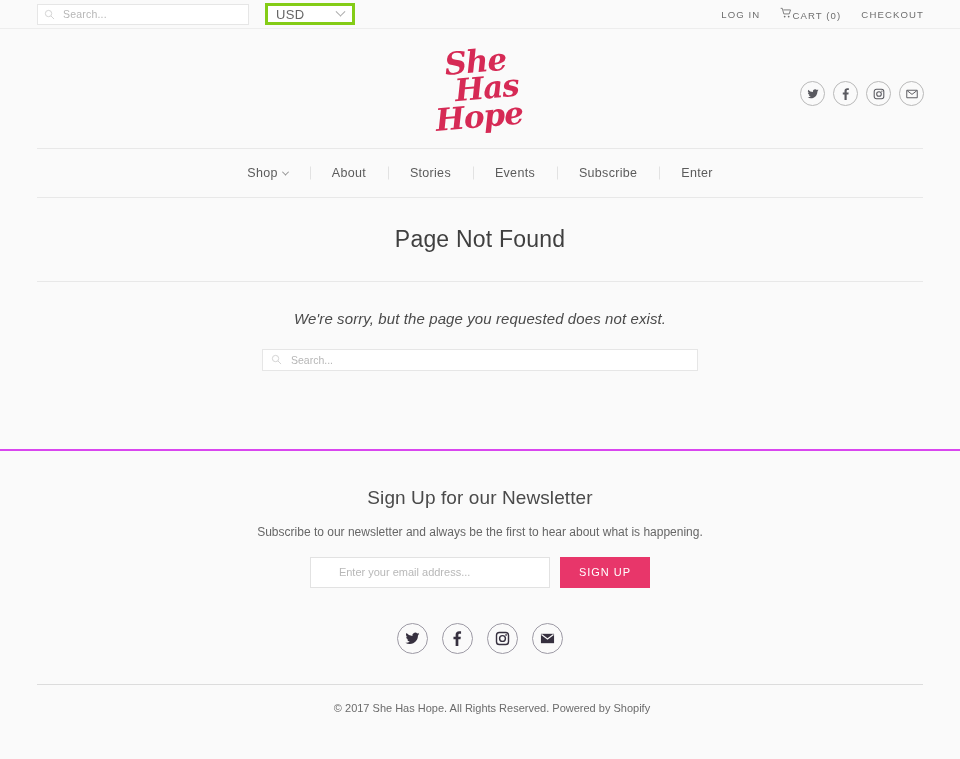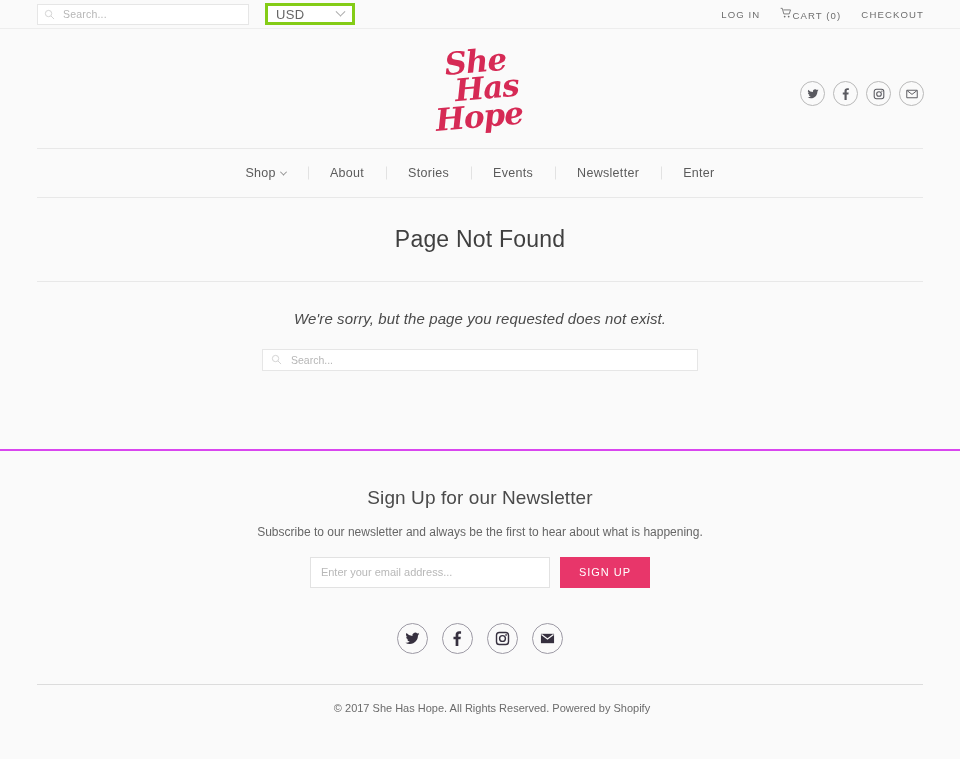--- a/index.html
+++ b/index.html
@@ -211,21 +211,21 @@
     margin: 0 0 18px 0;
   }
   .nl-form {
     display: flex; justify-content: center; align-items: stretch;
     gap: 0;
   }
   .nl-form input {
     width: 240px; height: 31px;
     border: 1px solid #e2e2e2;
     background: #fff;
-    padding: 0 10px;
+    padding: 0 28px;
     font-family: "Liberation Sans", sans-serif;
     font-size: 11px; color: #777;
     outline: none;
   }
   .nl-form input::placeholder { color: #b8b8b8; }
   .nl-btn {
     height: 31px;
     background: #e8366a;
     color: #fff;
     border: 0;
@@ -338,21 +338,21 @@
   <div class="navitem">
     <span>About</span>
   </div>
   <div class="navitem">
     <span>Stories</span>
   </div>
   <div class="navitem">
     <span>Events</span>
   </div>
   <div class="navitem">
-    <span>Newsletter</span>
+    <span>Subscribe</span>
   </div>
   <div class="navitem">
     <span>Enter</span>
   </div>
 </nav>
 
 <div class="rule"></div>
 
 <h1 class="page-title">Page Not Found</h1>
 

